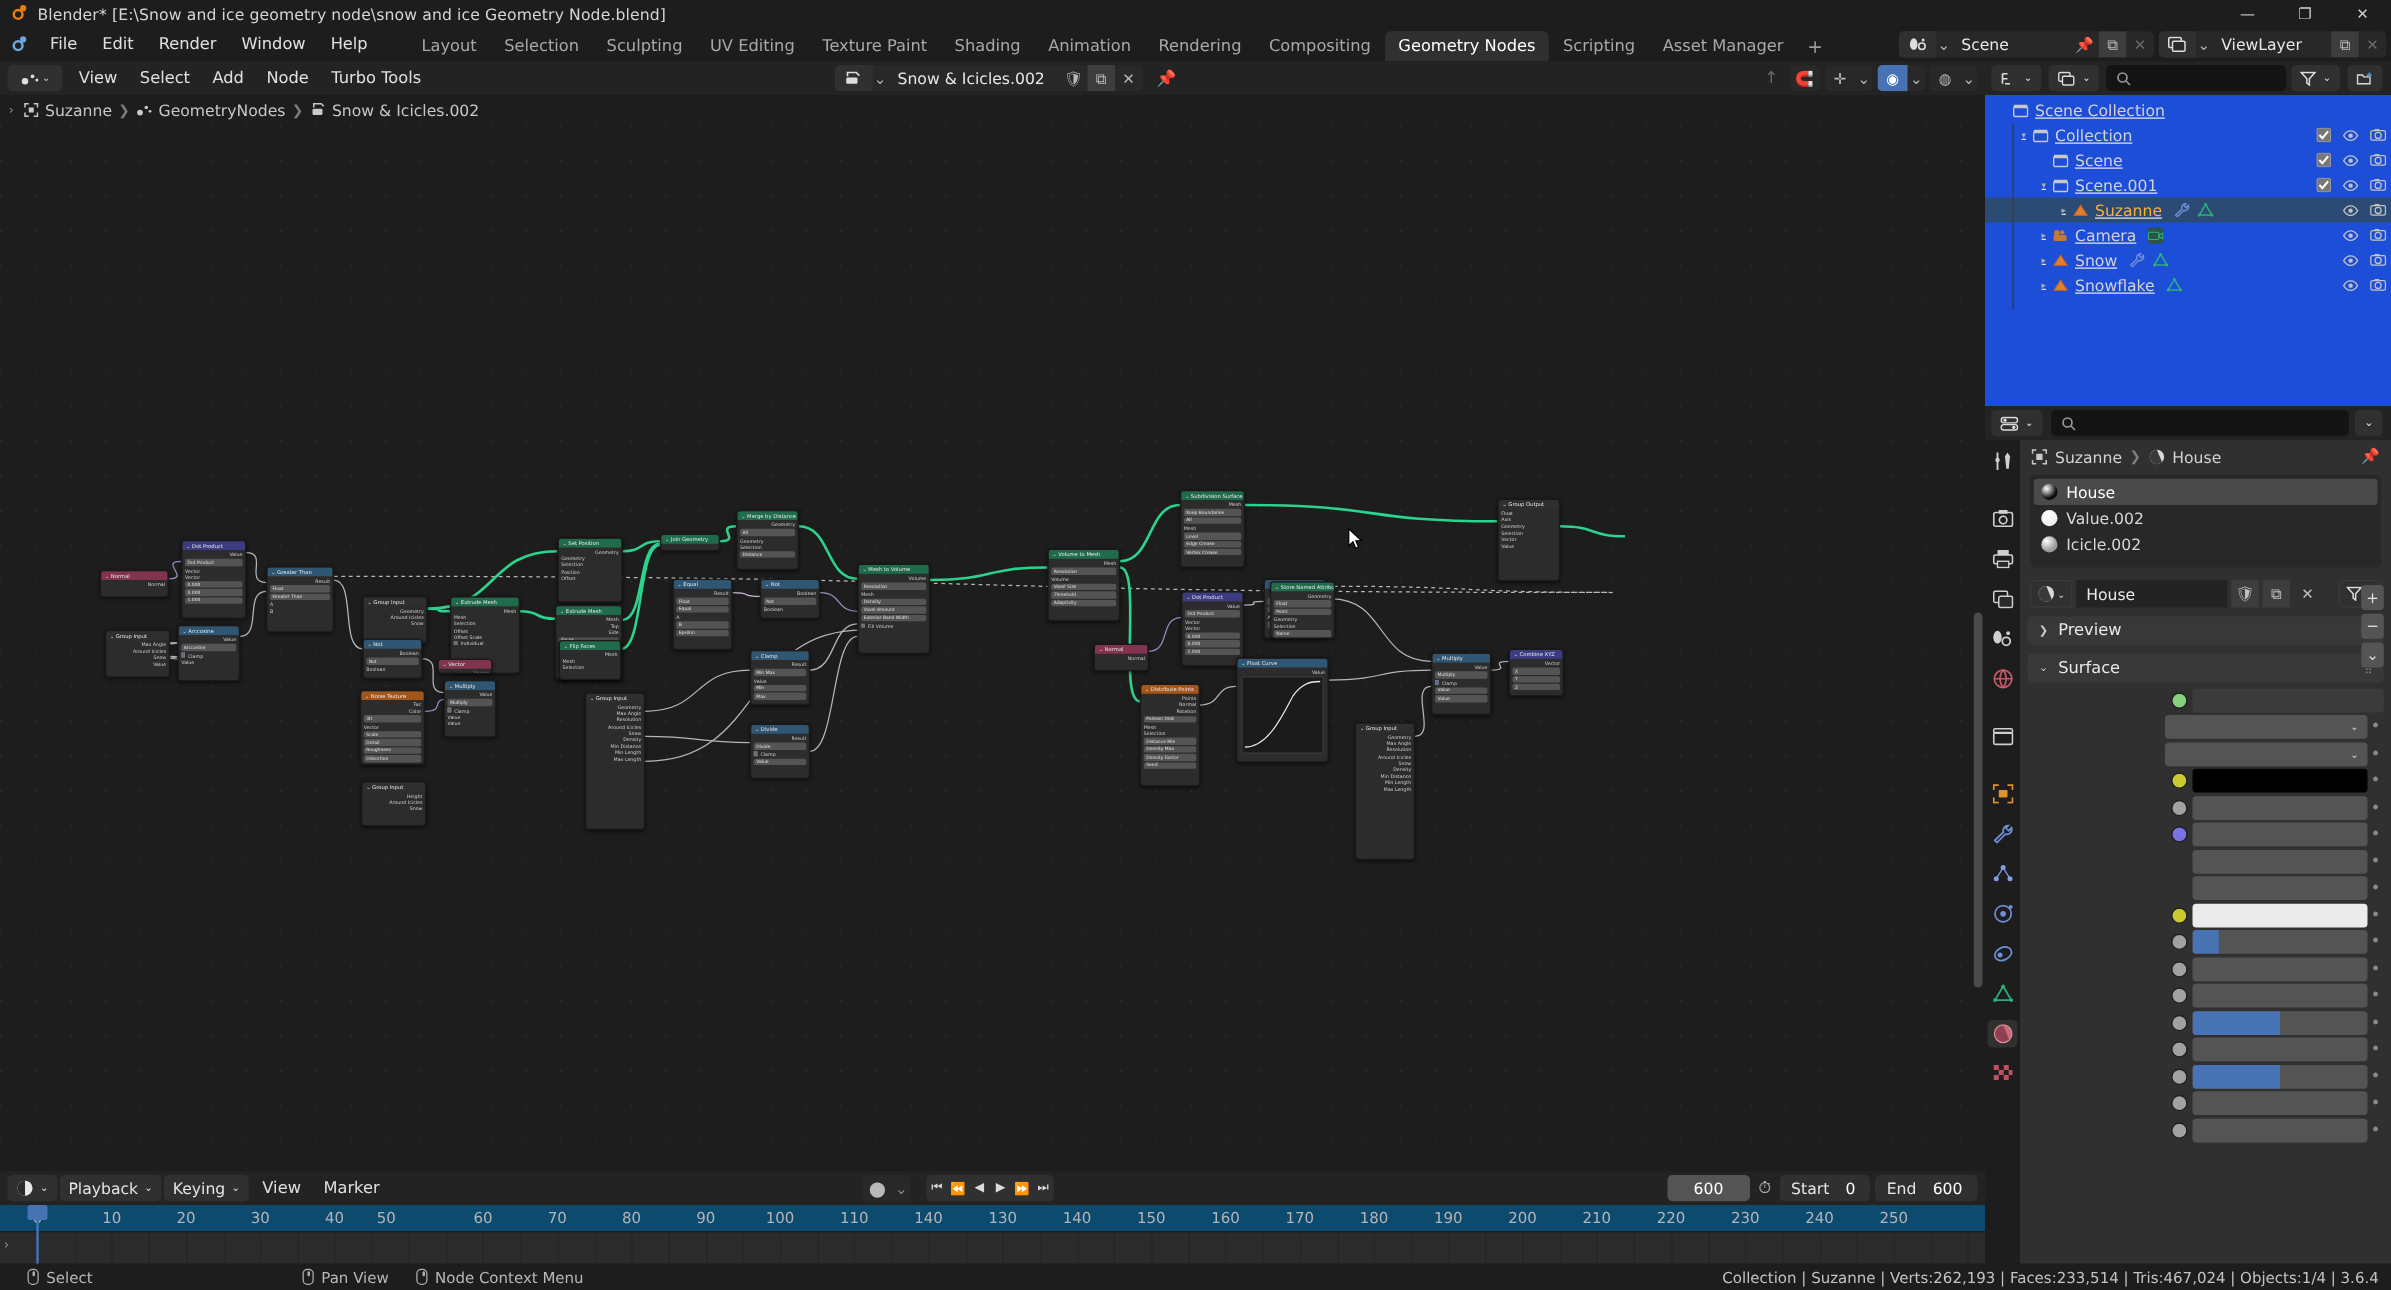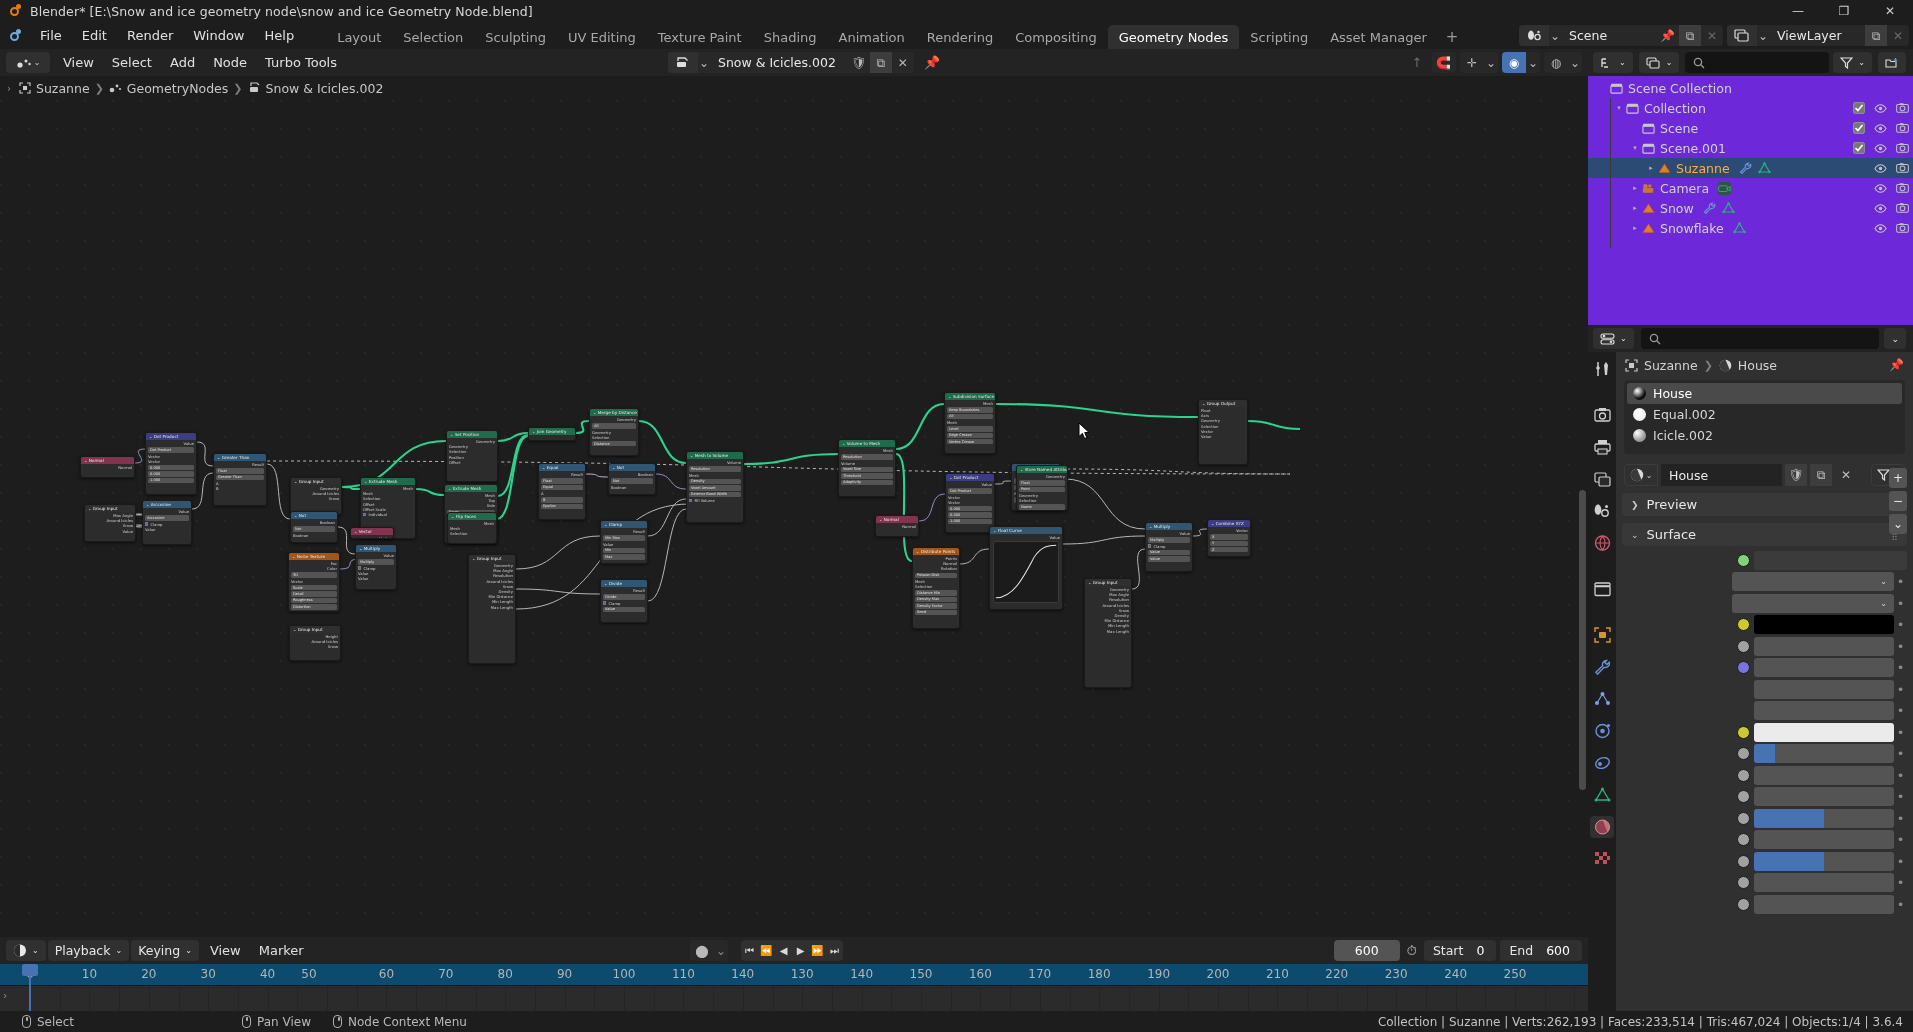--- a/index.html
+++ b/index.html
@@ -114,21 +114,21 @@
   .playhead-cap{ position:absolute; top:27px; width:16px; height:12px; background:#4772b3;
      border-radius:2px; transform:translateX(-50%); }
   .tl-arrow{ position:absolute; left:3px; top:52px; color:#8f8f8f; font-size:11px;}
 
   
   .outliner{ position:absolute; left:1588px; top:49px; width:325px; height:276px; background:#1d1d1d;}
   .ol-header{ position:absolute; left:0; top:0; width:325px; height:27px; background:#232323;
      display:flex; align-items:center; padding:0 5px; gap:4px;}
   .ol-search{ flex:1; height:21px; background:#141414; border-radius:4px; display:flex; align-items:center;
      padding:0 8px; gap:6px; color:#8d8d8d; font-size:12px;}
-  .ol-body{ position:absolute; left:0; top:27px; width:325px; height:249px; background:#6d28d9; padding-top:2px;}
+  .ol-body{ position:absolute; left:0; top:27px; width:325px; height:249px; background:#1d4ed8; padding-top:2px;text-decoration:underline;}
   .ol-row{ position:relative; height:20px; display:flex; align-items:center; font-size:12.5px; color:#d2d2d2;}
   .ol-row.sel{ background:#2b4a74;}
   .ol-row.sel .ol-name{ color:#ffae3d;}
   .ol-name{ margin-left:5px;}
   .ol-tw{ width:14px; display:flex; align-items:center; justify-content:center; color:#b0b0b0; font-size:7px;}
   .ol-right{ position:absolute; right:4px; top:0; height:20px; display:flex; align-items:center; gap:9px;}
   .ol-icn{ width:13px; height:13px; display:flex; align-items:center; justify-content:center;}
   .vline{ position:absolute; width:1px; background:#3a3a3a;}
 
   
@@ -1484,21 +1484,21 @@
       </div>
 
       <div style="position:relative">
         <div class="matslots" id="matslots">
             <div class="mslot sel">
               <span class="sphere" style="background:radial-gradient(circle at 33% 30%, #ffffff 0%, #0d0d0d 62%);"></span>
               <span>House</span>
             </div>
             <div class="mslot">
               <span class="sphere" style="background:radial-gradient(circle at 33% 30%, #ffffff 0%, #efefef 62%);"></span>
-              <span>Equal.002</span>
+              <span>Value.002</span>
             </div>
             <div class="mslot">
               <span class="sphere" style="background:radial-gradient(circle at 33% 30%, #ffffff 0%, #9a9a9a 62%);"></span>
               <span>Icicle.002</span>
             </div>
           </div>
         <div class="slotbtns" id="slotbtns">
             <div class="sbtn">+</div>
             <div class="sbtn">−</div>
             <div class="sbtn">⌄</div>

